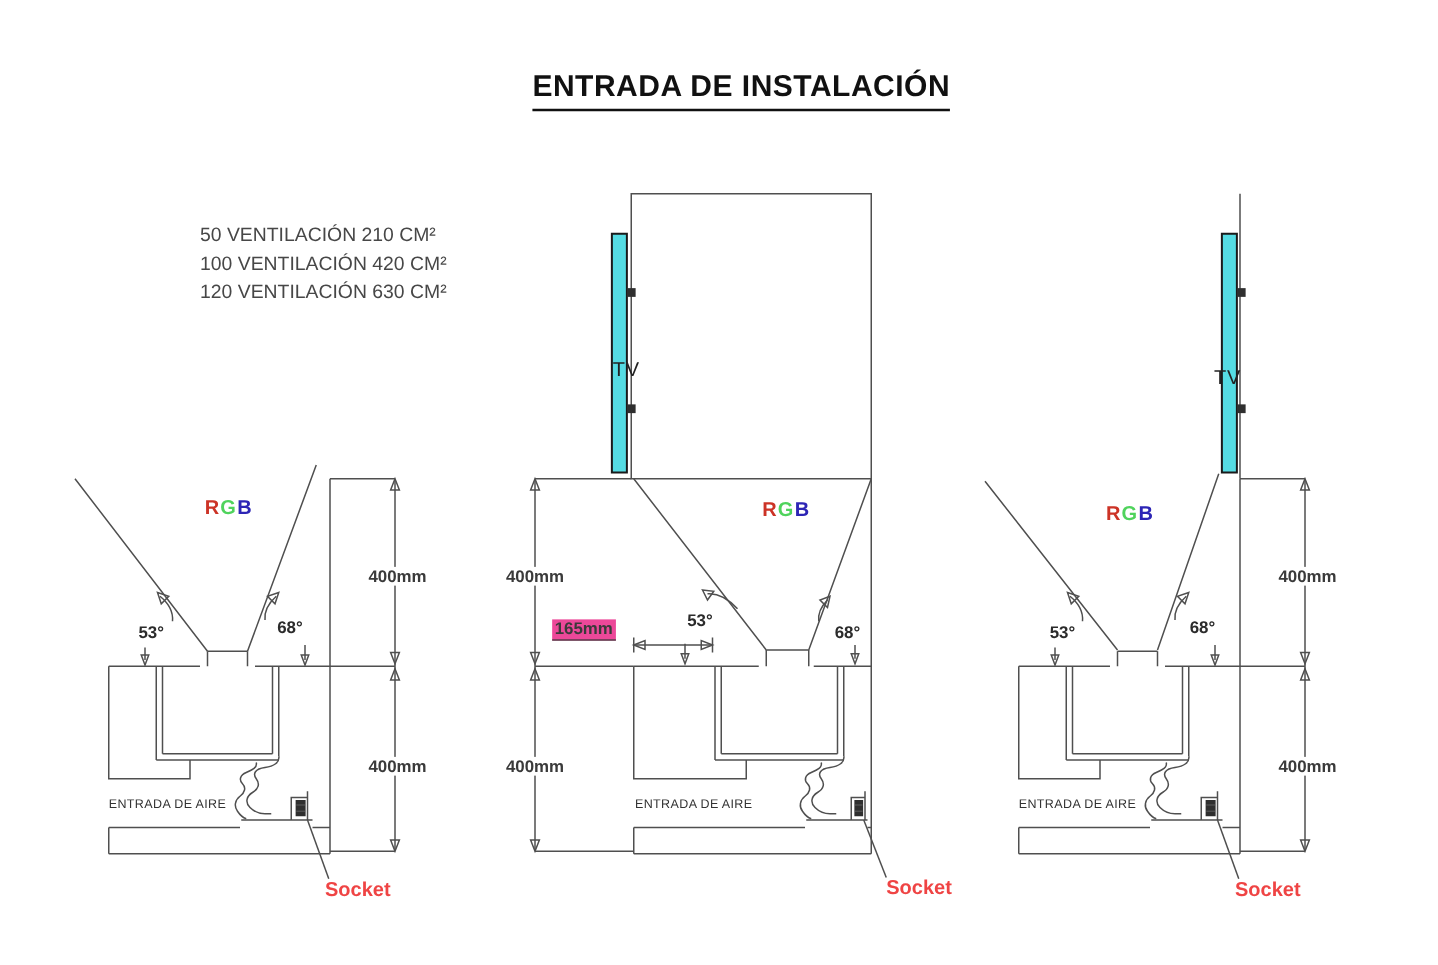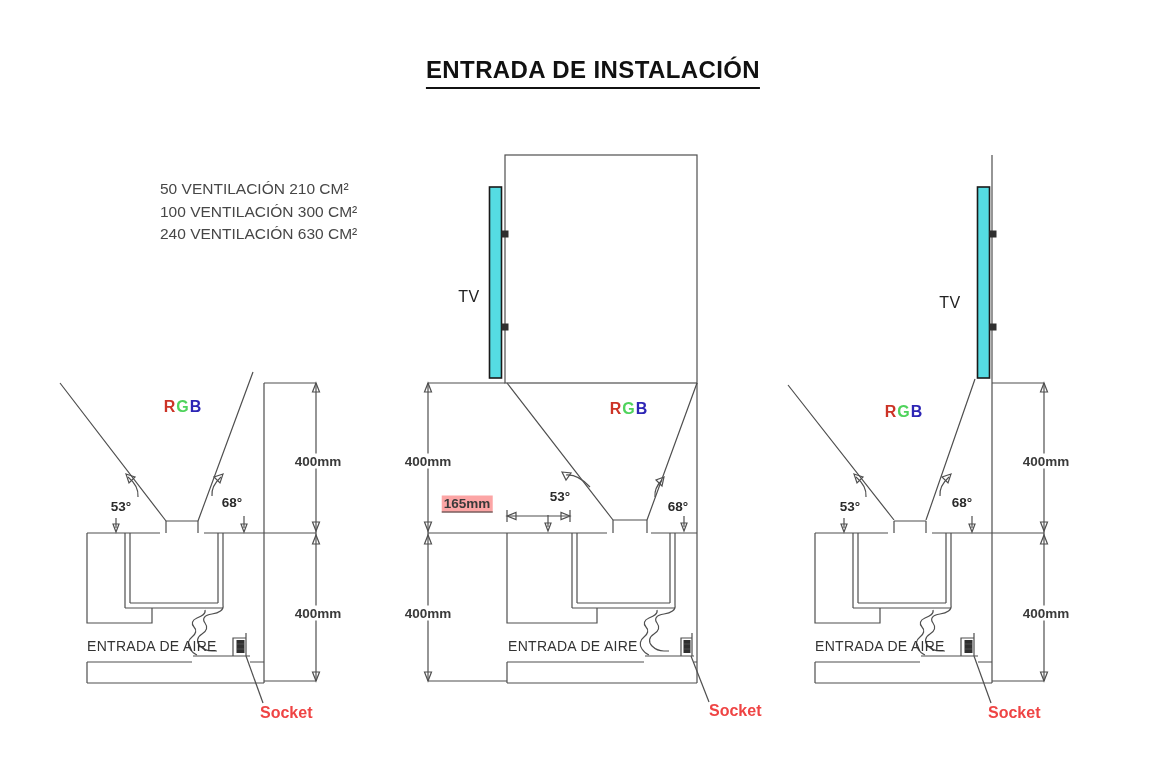--- a/index.html
+++ b/index.html
@@ -22,25 +22,25 @@
     border-bottom:2.5px solid #111;padding-bottom:3px;
     transform:translateX(-50%);
   }
   .vent{font-size:15.5px;line-height:22.5px;color:#474747;}
   .rgb{font-size:16px;font-weight:bold;letter-spacing:1px;}
   .rgb .c-r{color:var(--rgb-red,#cc3326);}
   .rgb .c-g{color:var(--rgb-green,#4fd35c);}
   .rgb .c-b{color:var(--rgb-blue,#2d25b5);}
   .angle{font-size:13.5px;font-weight:bold;color:#2b2b2b;}
   .dim{font-size:13.5px;font-weight:bold;color:#3a3a3a;background:#fff;padding:0 3px;}
-  .dim-offset{font-size:13.5px;font-weight:bold;color:#3a3a3a;background:#fca5a5;
+  .dim-offset{font-size:13.5px;font-weight:bold;color:#3a3a3a;background:#ec4899;
     border-bottom:1.5px solid #3a3a3a;padding:0 2px 1px 2px;}
-  .air{font-size:14px;color:#333;letter-spacing:0.3px;}
+  .air{font-size:10px;color:#333;letter-spacing:0.3px;}
   .socket{font-size:16px;font-weight:600;color:#ef4444;}
-  .tv{font-size:16px;color:#222;letter-spacing:0.5px;}
+  .tv{font-size:16px;color:#222;letter-spacing:0.5px;margin-left:32px;}
   .tv-screen{fill:var(--tv-screen,#55dce3);stroke:#1a1a1a;stroke-width:1.6;}
   .tab{fill:#2f2f2f;stroke:none;}
   .arrow{fill:#333;stroke:none;}
   .thick{stroke:#2e2e2e;stroke-width:2.2;}
   .gray{stroke:#858585;stroke-width:1.4;}
   .plug{fill:#2f2f2f;stroke:none;}
   .plug-line{stroke:#fff;stroke-width:1;}
 </style>
 </head>
 <body>
@@ -177,22 +177,22 @@
       <g>
         <path d="M788,385 L894,520 M975,379 L926,520"></path>
       </g>
     </g>
   </svg>
 
   <div class="lbl title" style="left:593px;top:56px;">ENTRADA DE INSTALACIÓN</div>
 
   <div class="lbl vent" style="left:160px;top:178px;">
     <div>50 VENTILACIÓN 210 CM²</div>
-    <div>100 VENTILACIÓN 300 CM²</div>
-    <div>240 VENTILACIÓN 630 CM²</div>
+    <div>100 VENTILACIÓN 420 CM²</div>
+    <div>120 VENTILACIÓN 630 CM²</div>
   </div>
 
   <div class="lbl rgb ctr" style="left:183px;top:407px;"><span class="c-r">R</span><span class="c-g">G</span><span class="c-b">B</span></div>
   <div class="lbl angle ctr" style="left:121px;top:506px;">53°</div>
   <div class="lbl angle ctr" style="left:232px;top:502px;">68°</div>
   <div class="lbl dim ctr" style="left:318px;top:461px;">400mm</div>
   <div class="lbl dim ctr" style="left:318px;top:613px;">400mm</div>
   <div class="lbl air" style="left:87px;top:638px;">ENTRADA DE AIRE</div>
   <div class="lbl socket" style="left:260px;top:704px;">Socket</div>
 

